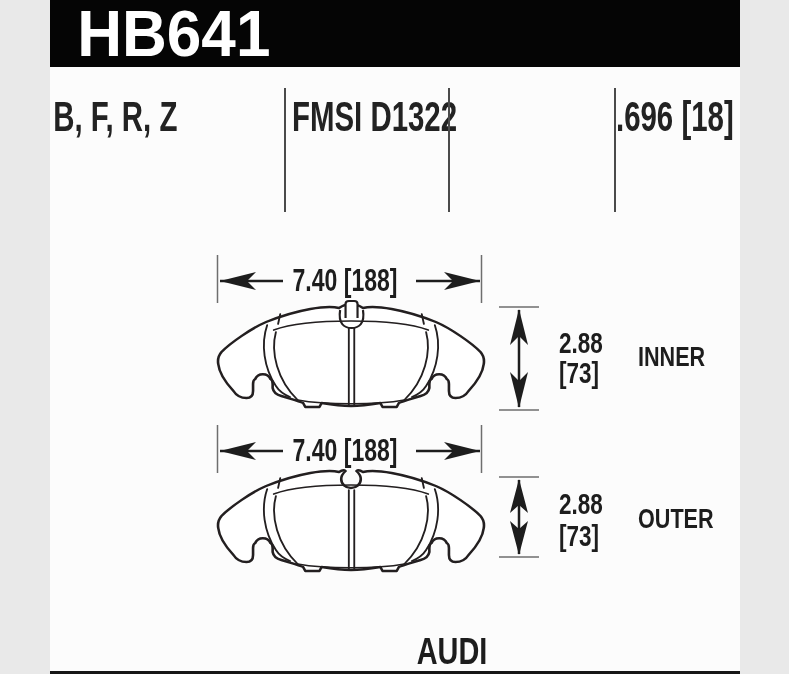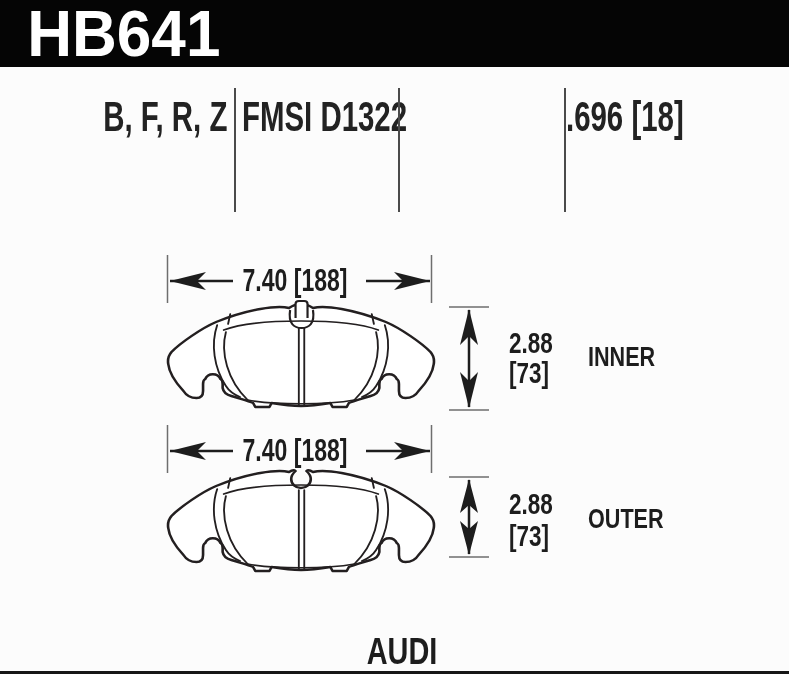--- a/index.html
+++ b/index.html
@@ -1,18 +1,18 @@
 <!DOCTYPE html>
 <html><head>
 <meta charset="utf-8">
 <style>
   html,body{margin:0;padding:0;background:#e9e9e9;}
   .page{
     position:relative;
-    width:789px;height:674px;
+    width:690px;height:674px;
     margin:0 auto;
     background:#fcfcfc;
     overflow:hidden;
     font-family:"Liberation Sans","DejaVu Sans",sans-serif;
     color:#1c1c1c;
   }
   
   .header-bar{
     position:absolute;left:0;top:0;width:789px;height:67px;
     background:#050505;display:flex;align-items:center;

